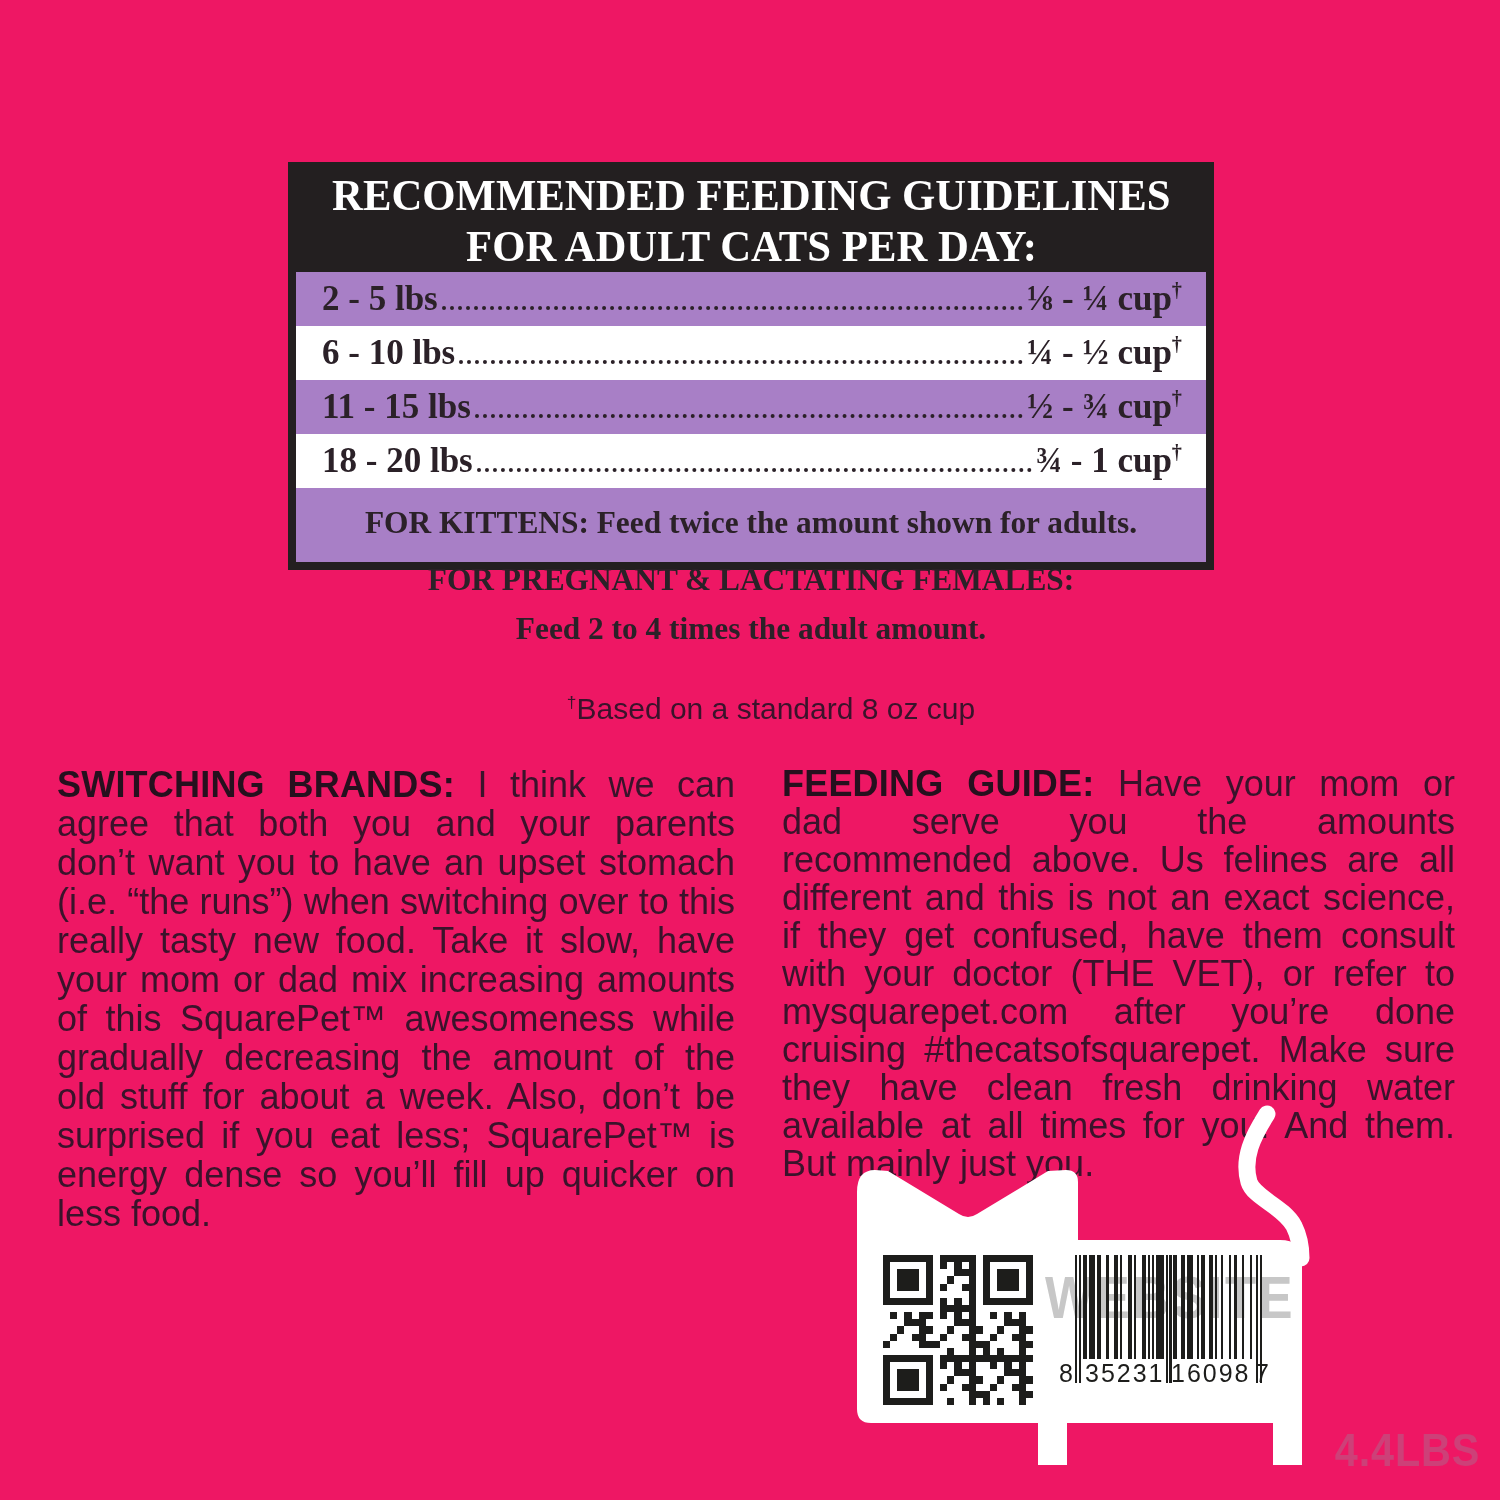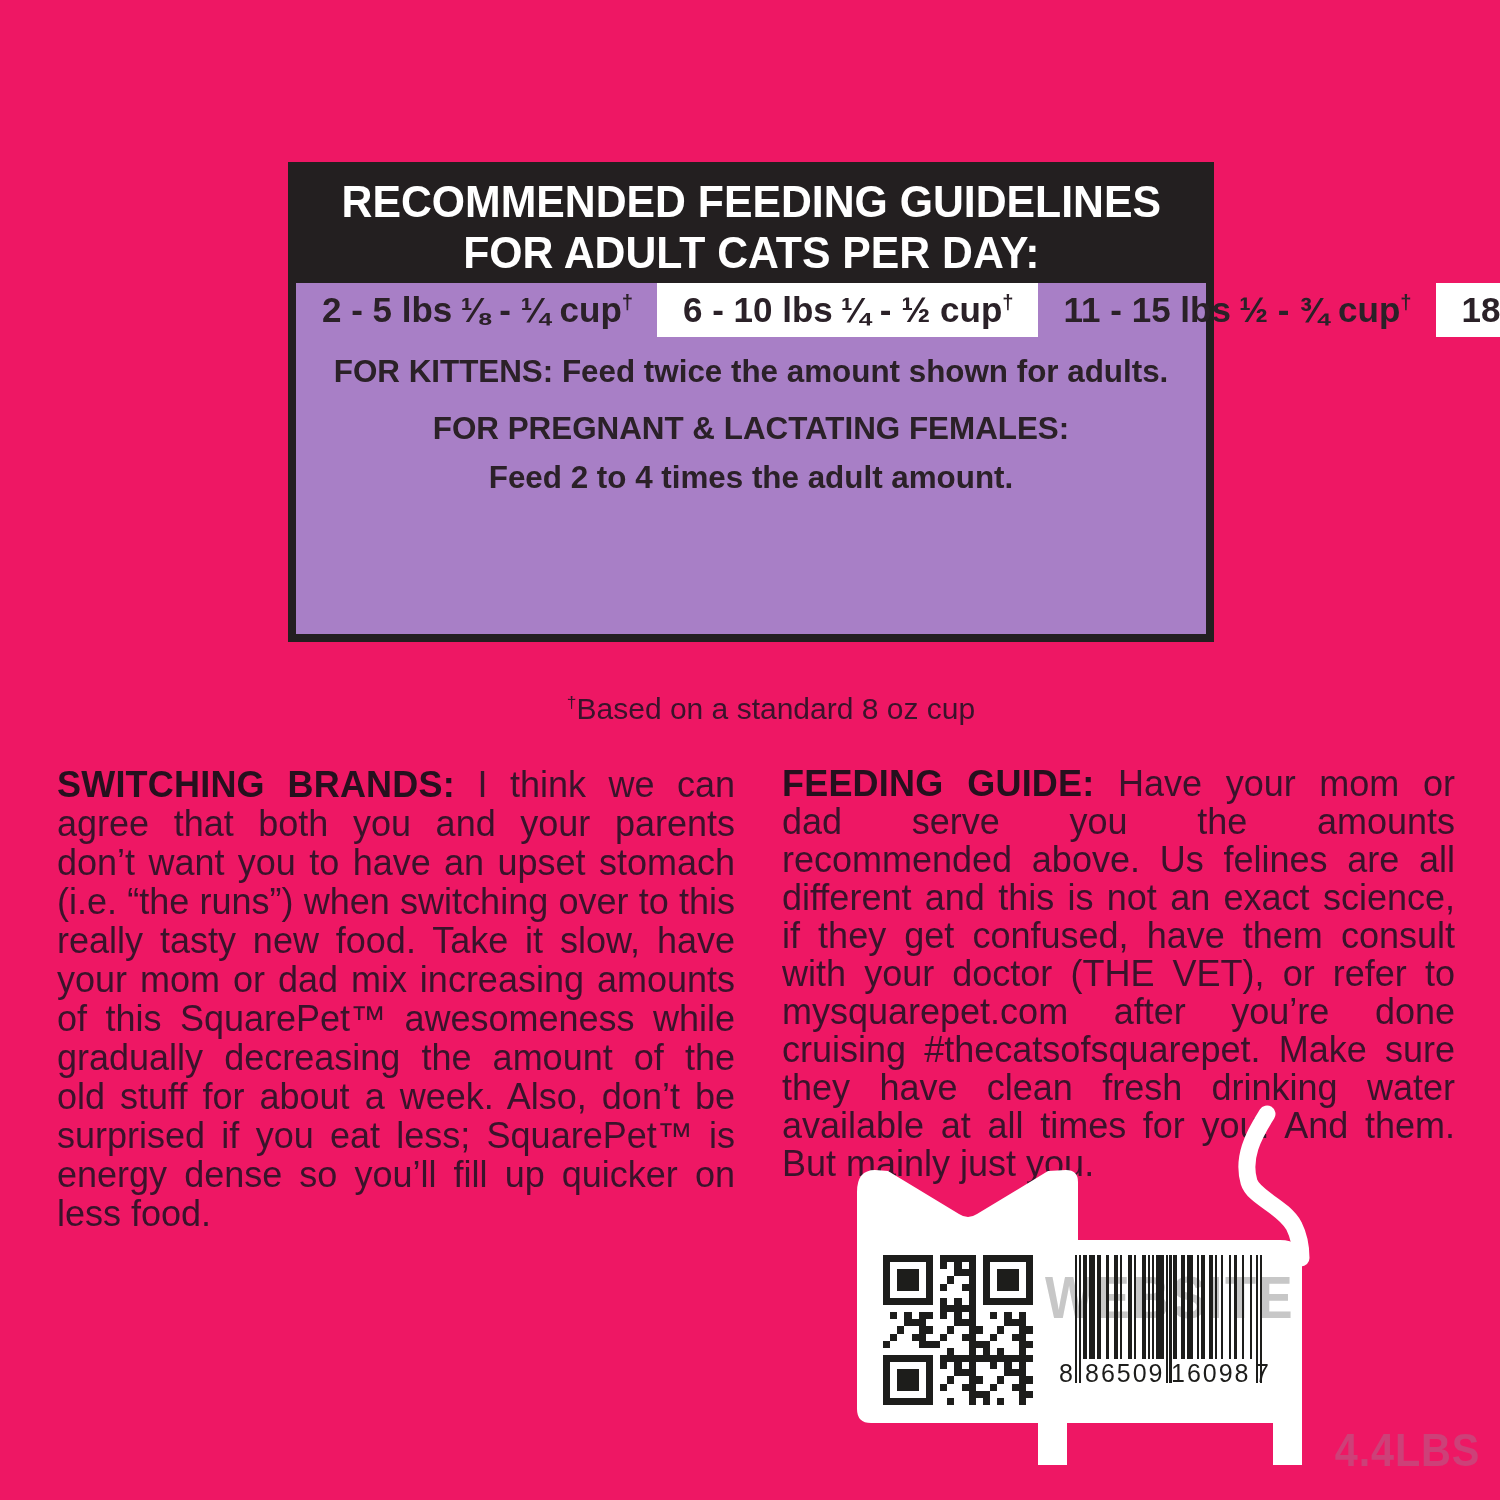--- a/index.html
+++ b/index.html
@@ -4,33 +4,33 @@
 <style>
   html,body{margin:0;padding:0;background:#444;}
   *{box-sizing:border-box;}
   .page{
     position:relative;width:1500px;height:1500px;overflow:hidden;
     background:var(--pink,#EE1764);
     font-family:"Liberation Sans", sans-serif;
   }
   
   .gbox{
-    position:absolute;left:288px;top:162px;width:926px;height:480px;
+    position:absolute;left:288px;top:162px;width:926px;height:408px;
     border:8px solid var(--ink,#231F20);background:var(--purple,#A87FC6);
-    display:flex;flex-direction:column;
+    display:flex;flex-direction:column;font-family:Liberation Serif, serif;
   }
   .ghead{
     background:var(--ink,#231F20);color:#fff;height:113px;
     display:flex;flex-direction:column;justify-content:center;align-items:center;
   }
   .ghead div{
     font-size:45px;font-weight:bold;line-height:51px;letter-spacing:0px;
     transform:scaleX(0.95);transform-origin:center;white-space:nowrap;
   }
-  .grows{display:flex;flex-direction:row;}
+  .grows{display:flex;flex-direction:column;}
   .frow{
     height:54px;display:flex;align-items:center;
     font-size:35px;font-weight:bold;color:var(--rowink,#2B2128);
     padding:0 24px 0 26px;
   }
   .frow.alt{background:#fff;}
   .frow .lab{white-space:nowrap;}
   .frow .dots{
     flex:1;height:0;border-bottom:4px dotted var(--rowink,#2B2128);
     position:relative;top:9px;margin:0 4px;
@@ -309,20 +309,20 @@
           <rect x="71" y="0" width="1.05" height="104" fill="#1D1D1B"></rect>
           <rect x="74" y="0" width="1.05" height="104" fill="#1D1D1B"></rect>
           <rect x="78" y="0" width="1.05" height="104" fill="#1D1D1B"></rect>
           <rect x="81" y="0" width="1.05" height="104" fill="#1D1D1B"></rect>
           <rect x="85" y="0" width="1.05" height="104" fill="#1D1D1B"></rect>
           <rect x="89" y="0" width="1.05" height="104" fill="#1D1D1B"></rect>
           <rect x="92" y="0" width="1.05" height="128" fill="#1D1D1B"></rect>
           <rect x="94" y="0" width="1.05" height="128" fill="#1D1D1B"></rect>
         </svg>
       <span class="d" style="left:-18px;width:20px;">8</span>
-      <span class="d" style="left:10px;width:78px;">86509</span>
+      <span class="d" style="left:10px;width:78px;">35231</span>
       <span class="d" style="left:96px;width:78px;">16098</span>
       <span class="d" style="left:178px;width:20px;">7</span>
     </div>
   </div>
 
   <div class="weight">4.4LBS</div>
 </div>
 
 </body></html>

